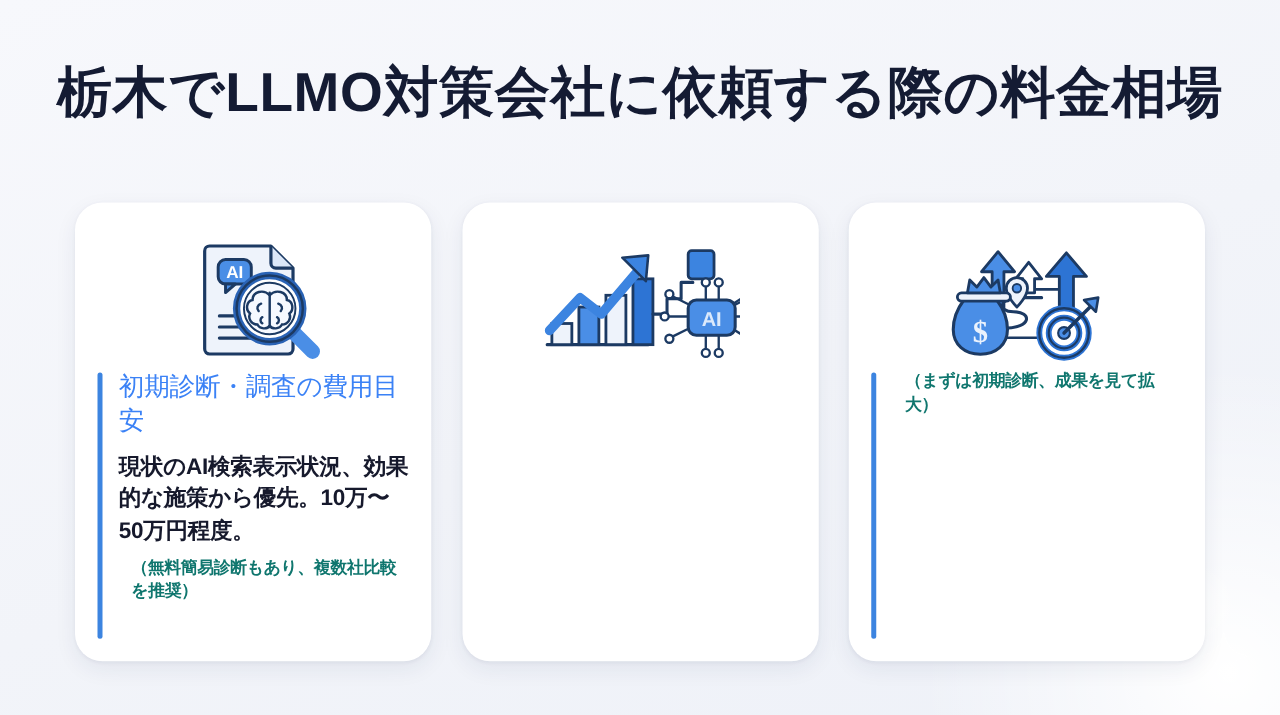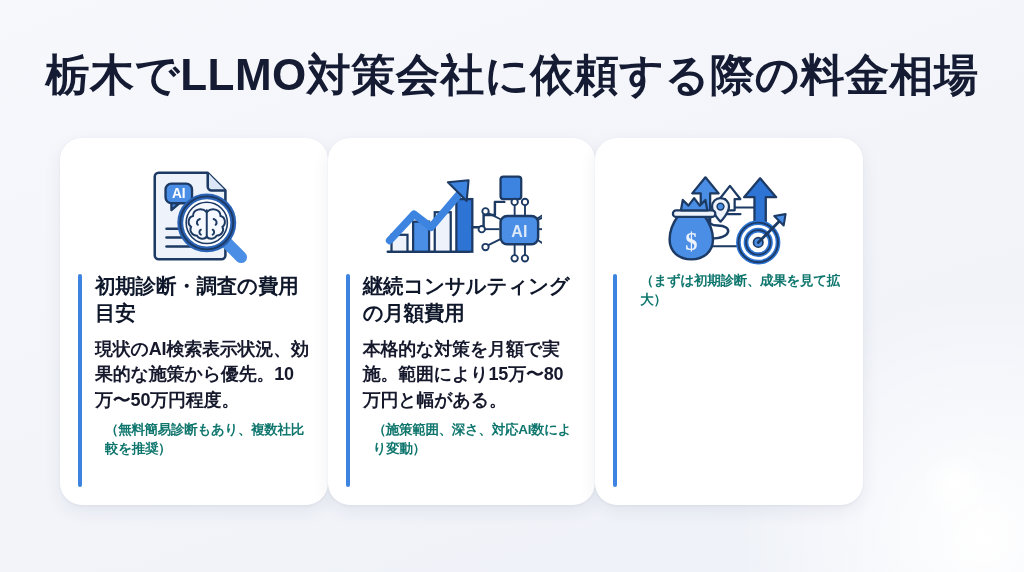--- a/index.html
+++ b/index.html
@@ -59,23 +59,23 @@
     line-height: 1.2;
     font-weight: 700;
     letter-spacing: 0.5px;
     color: #141b33;
     white-space: nowrap;
   }
 
   
   .cards {
     position: absolute;
-    top: 138px;
+    top: 162px;
     left: 60px;
-    width: 803px;
+    width: 904px;
     height: 367px;
     display: flex;
     justify-content: space-between;
     align-items: stretch;
   }
 
   .card {
     position: relative;
     width: 285px;
     background: #ffffff;
@@ -110,22 +110,22 @@
     top: 2px;
     bottom: 4px;
     width: 4px;
     border-radius: 3px;
     background: #3c84e0;
   }
 
   .card-title {
     font-size: 20.5px;
     line-height: 1.33;
-    font-weight: 700;
-    color: #0f172a;
+    font-weight: 400;
+    color: #3b82f6;
     letter-spacing: -0.2px;
     margin-bottom: 10px;
   }
   .card-body {
     font-size: 18px;
     line-height: 1.42;
     font-weight: 700;
     color: #16192c;
     letter-spacing: -0.2px;
     margin-bottom: 8px;
@@ -247,26 +247,20 @@
             <line x1="141" y1="78" x2="141" y2="92"></line>
               <circle cx="141" cy="95" r="3.4" fill="#ffffff"></circle>
             <line x1="152" y1="78" x2="152" y2="92"></line>
               <circle cx="152" cy="95" r="3.4" fill="#ffffff"></circle>
           </g>
 
           <rect x="126" y="50" width="40" height="30" rx="7" fill="#4a8ee6" stroke="#1c3a63" stroke-width="2.6"></rect>
           <text x="146" y="72" font-family="'Liberation Sans',sans-serif" font-size="17" font-weight="700" fill="#dbe9fb" text-anchor="middle">AI</text>
         </svg>
       </div>
-      <div class="textblock">
-        <div class="bar"></div>
-        <div class="card-title">継続コンサルティングの月額費用</div>
-        <div class="card-body">本格的な対策を月額で実施。範囲により15万〜80万円と幅がある。</div>
-        <div class="card-note">（施策範囲、深さ、対応AI数により変動）</div>
-      </div>
     </div>
 
     <div class="card">
       <div class="icon-wrap">
         <svg viewBox="0 0 140 108" width="132" height="102" aria-hidden="true">
 
           <g stroke="#1c3a63" stroke-width="2.2" stroke-linecap="round">
             <line x1="33" y1="45" x2="96" y2="45"></line>
             <line x1="52" y1="86" x2="96" y2="86"></line>
           </g>

